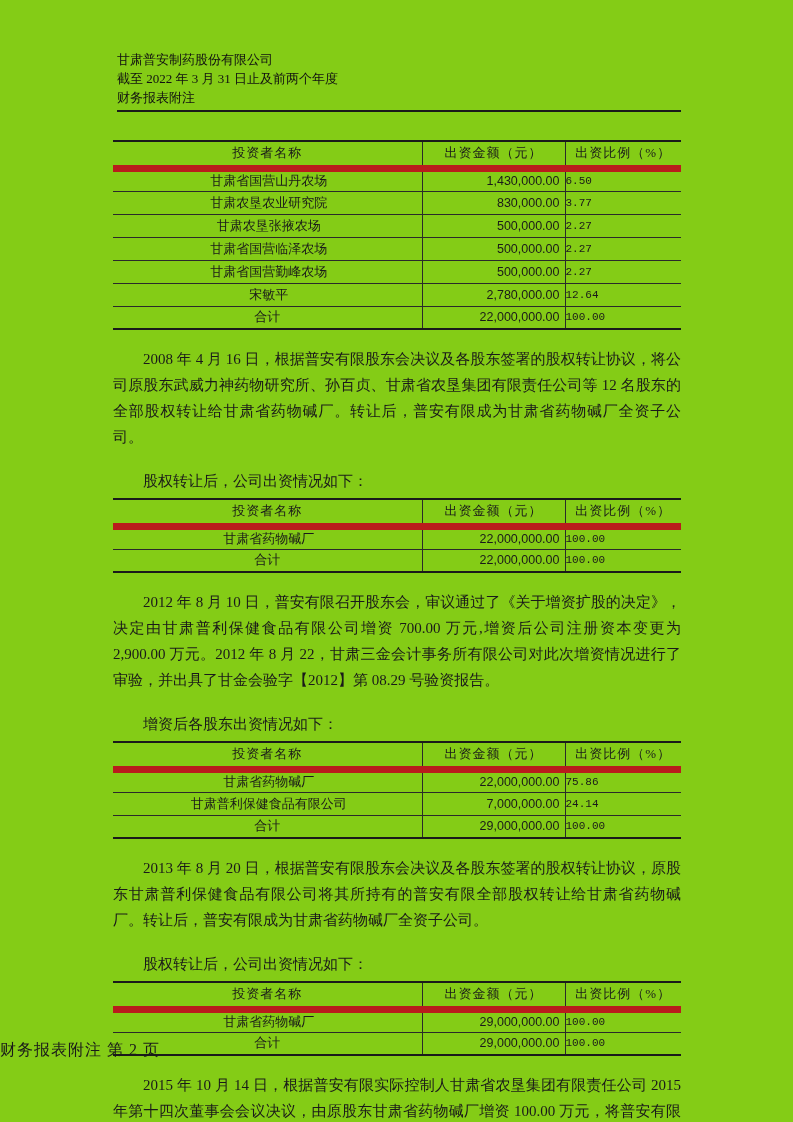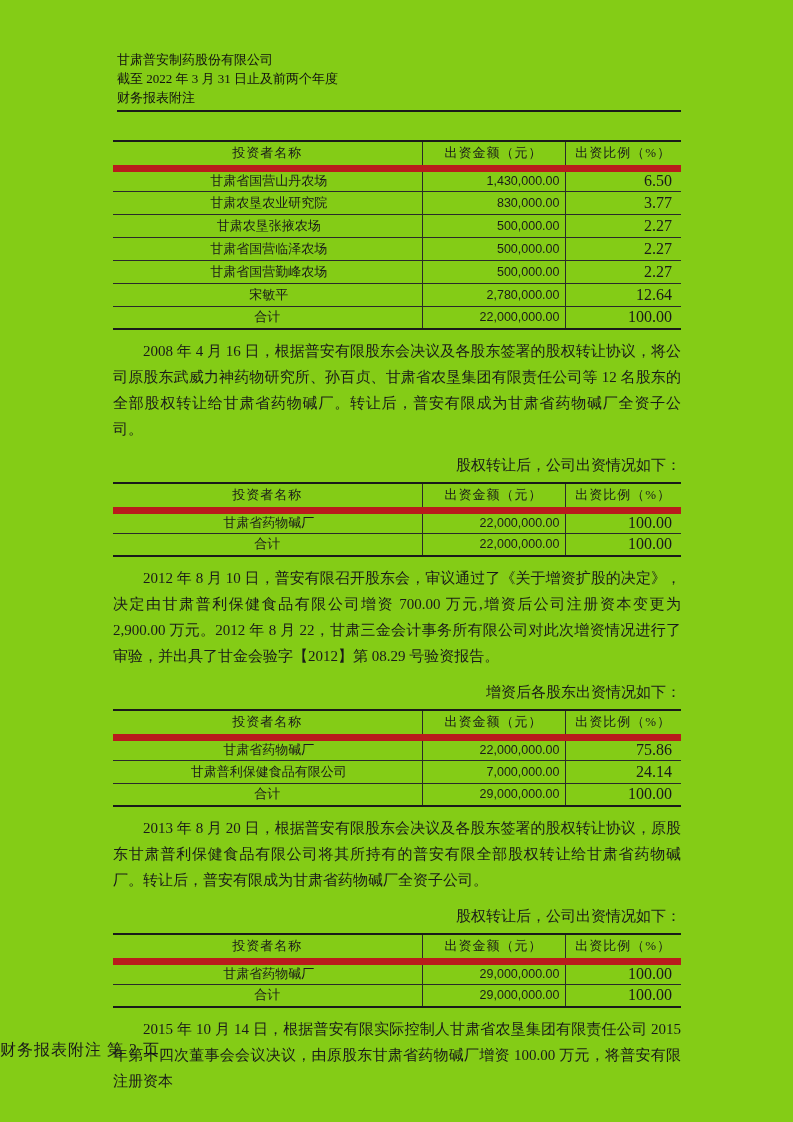--- a/index.html
+++ b/index.html
@@ -27,30 +27,29 @@
     position: absolute;
     left: 113px;
     top: 112px;
     width: 568px;
   }
   .para {
     font-size: 15px;
     line-height: 26px;
     text-align: justify;
     text-indent: 2em;
-    margin-top: 8px;
+    margin-top: 16px;
     color: #1a1a1a;
   }
   .lead {
     font-size: 15px;
     line-height: 26px;
     text-indent: 2em;
-    margin-top: 10px;
-    color: #1a1a1a;
-    text-align: right;
+    margin-top: 18px;
+    color: #1a1a1a;
   }
   table.doc-table {
     border-collapse: collapse;
     table-layout: fixed;
     width: 568px;
     margin-top: 4px;
     border-top: 2.5px solid #1a1a1a;
     border-bottom: 2.5px solid #1a1a1a;
     font-size: 13px;
     color: #1a1a1a;
@@ -69,23 +68,23 @@
   }
   .doc-table .v { border-right: 1px solid #2a2a2a; }
   .c-name { text-align: center; padding-left: 3px; }
   .c-amount {
     text-align: right; padding-right: 5px;
     font-family: "Liberation Sans", "DejaVu Sans", sans-serif;
     font-size: 12.5px;
     margin-top: 24px;
   }
   .c-ratio {
-    text-align: right; padding-right: 9px;
-    font-family: Liberation Serif, serif;
-    font-size: 16px;
+    text-align: left; padding-right: 9px;
+    font-family: Liberation Mono, monospace;
+    font-size: 11px;
   }
   tr.total-row .c-name { text-align: center; padding-left: 0; }
   .page-footer {
     position: absolute;
     top: 1040px;
     left: 0;
     width: 100%;
     font-size: 16px;
     color: #1a1a1a;
     letter-spacing: 1px;

